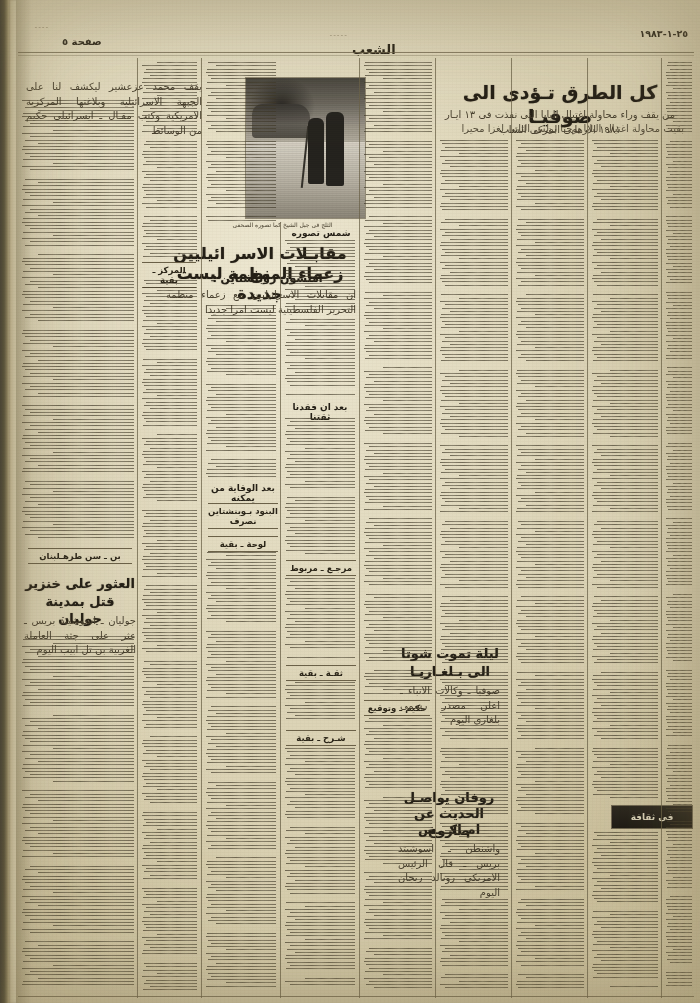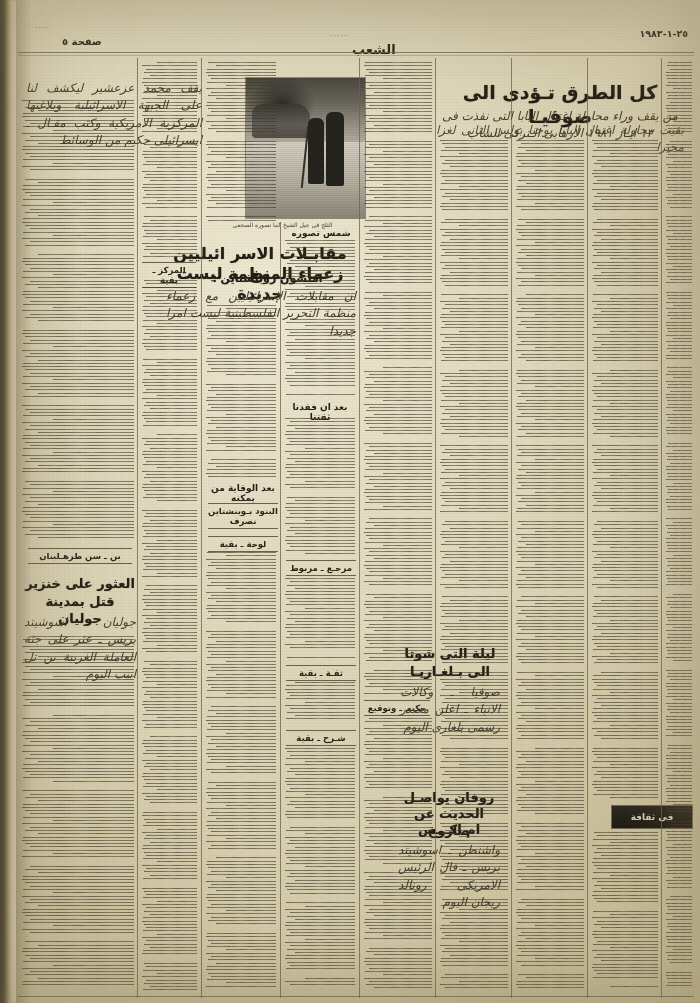--- a/index.html
+++ b/index.html
@@ -79,21 +79,21 @@
   .hl{
     color:#241f16;font-weight:700;line-height:1.28;
     text-shadow:0 0 1px rgba(40,34,22,.55);
     letter-spacing:.5px;
   }
   .hl-xl{font-size:19px;}
   .hl-lg{font-size:16px;}
   .hl-md{font-size:13px;}
   .hl-sm{font-size:11px;}
   .hl-xs{font-size:9px;}
-  .deck{font-size:12px;color:#473f2e;line-height:1.45;font-style:italic;}
+  .deck{font-size:10px;color:#473f2e;line-height:1.45;}
 
   .masthead-name{
     font-size:13px;font-weight:700;color:#2a2519;letter-spacing:1px;
   }
   .pagemark{font-size:10px;font-weight:700;color:#332d20;letter-spacing:1px;}
   .datemark{font-size:9.5px;font-weight:700;color:#332d20;letter-spacing:.5px;}
 
   
   #photo{
     position:absolute;left:246px;top:78px;width:119px;height:140px;
@@ -212,21 +212,21 @@
   <div class="boxhead" style="left:364px;top:700px;width:66px;">حكيم ـ وتوقيع</div>
 
   <div class="boxhead" style="left:142px;top:262px;width:54px;">المركز ـ بقية</div>
 
   <div class="boxhead" style="left:28px;top:548px;width:104px;">بن ـ سن طرهـلبنان</div>
 
   <div class="hl hl-md" style="position:absolute;left:22px;top:576px;width:116px;text-align:center;">العثور على خنزير</div>
   <div class="hl hl-md" style="position:absolute;left:22px;top:594px;width:116px;text-align:center;">قتل بمدينة جوليان</div>
   <div class="deck" style="position:absolute;left:24px;top:614px;width:112px;text-align:justify;">جوليان ـ اسوشيتد بريس ـ عثر على جثة العاملة الغربية بن تل ابيب اليوم</div>
 
-  <div class="hl hl-md" style="position:absolute;left:398px;top:646px;width:104px;text-align:center;">ليلة التى شوتا</div>
+  <div class="hl hl-md" style="position:absolute;left:398px;top:646px;width:104px;text-align:center;">ليلة تموت شوتا</div>
   <div class="hl hl-md" style="position:absolute;left:398px;top:664px;width:104px;text-align:center;">الى بـلغـاريـا</div>
   <div class="deck" style="position:absolute;left:400px;top:684px;width:100px;text-align:justify;">صوفيا ـ وكالات الانباء ـ اعلن مصدر رسمى بلغارى اليوم</div>
 
   <div class="hl hl-md" style="position:absolute;left:396px;top:790px;width:106px;text-align:center;">روفان يواصـل</div>
   <div class="hl hl-md" style="position:absolute;left:396px;top:806px;width:106px;text-align:center;">الحديث عن صاروخ</div>
   <div class="hl hl-md" style="position:absolute;left:396px;top:822px;width:106px;text-align:center;">ام اكـــس</div>
   <div class="deck" style="position:absolute;left:398px;top:842px;width:102px;text-align:justify;">واشنطن ـ اسوشيتد بريس ـ قال الرئيس الامريكى رونالد ريجان اليوم</div>
 
   <div id="banner">
     <span>فى ثقافة</span>

